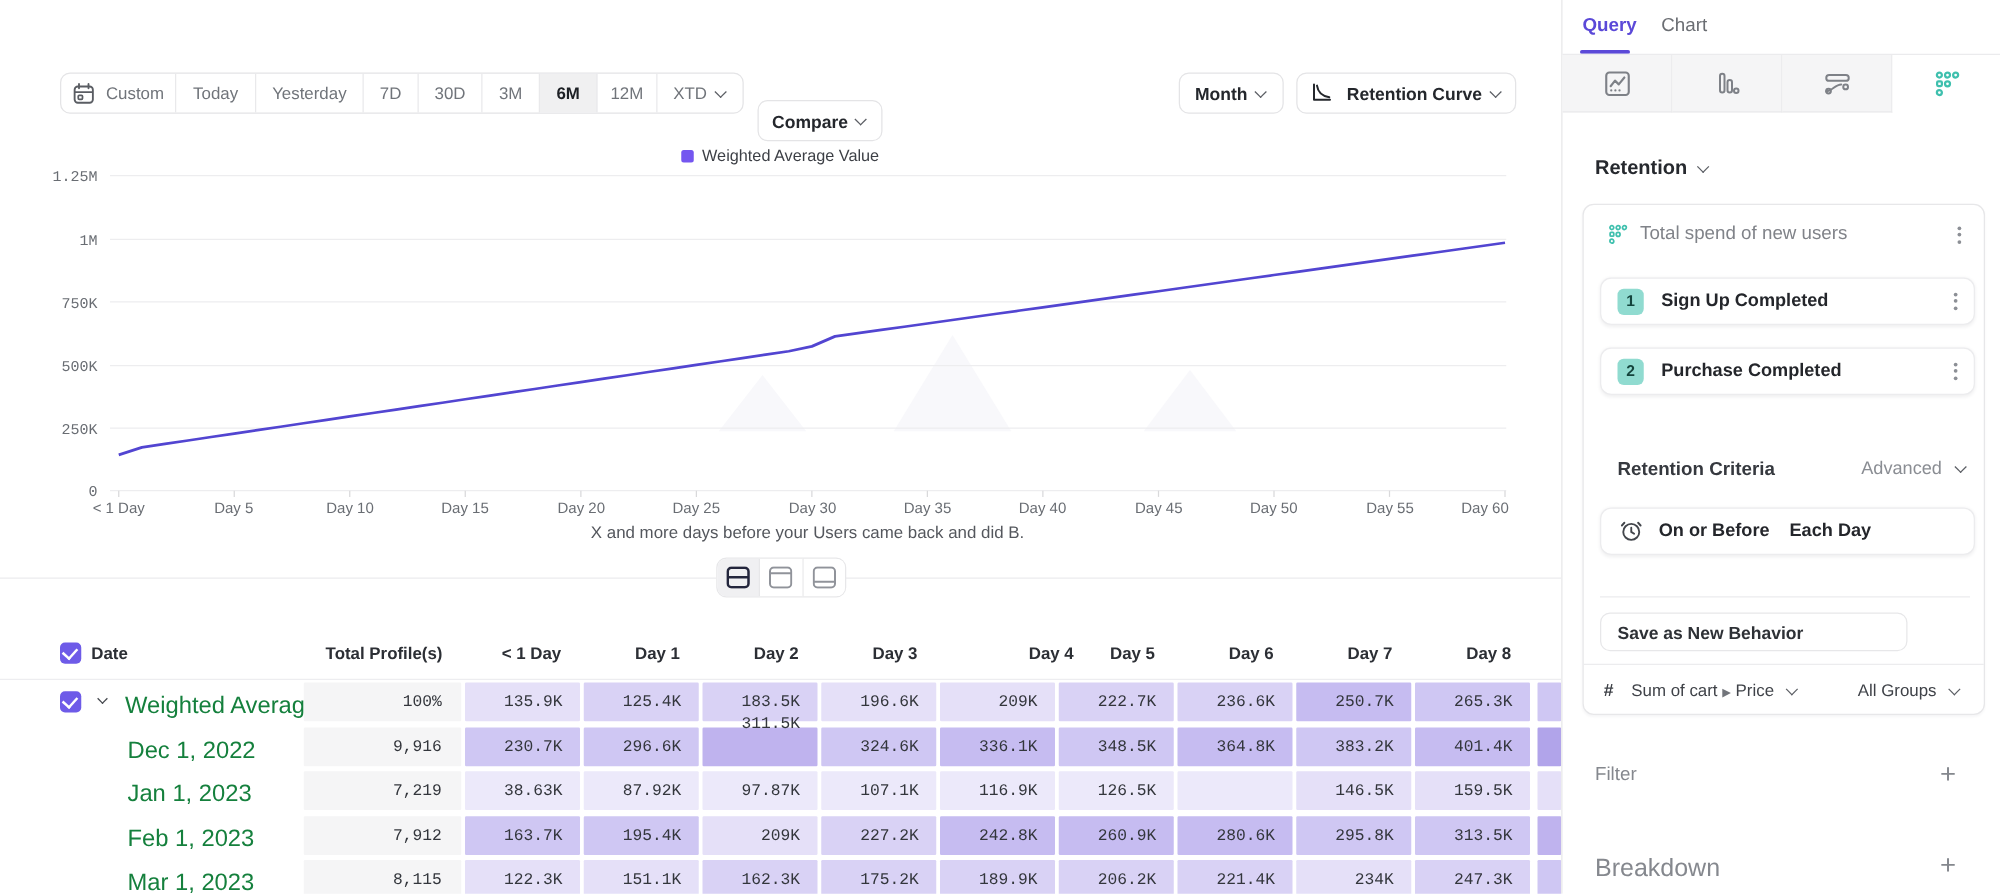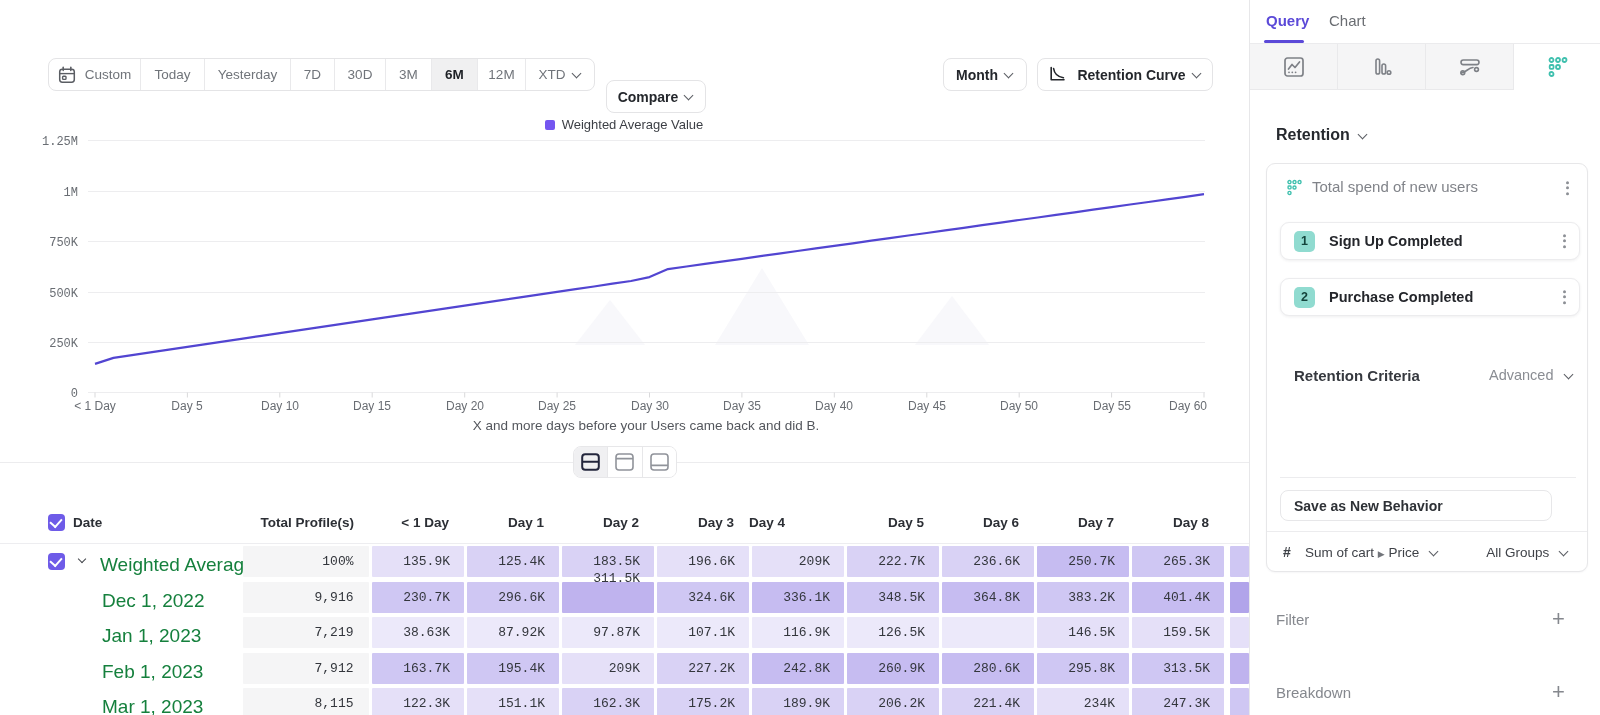--- a/index.html
+++ b/index.html
@@ -184,21 +184,21 @@
 
 <div class="abs" style="left:0; top:543px; width:1249px; height:1px; background:#ededf0;"></div>
 <div id="table">
 <div class="cb" style="left:48px; top:514px;"></div>
 <div class="hdr" style="left:73px; width:60px; text-align:left;">Date</div>
 <div class="hdr" style="left:257px; width:97px;">Total Profile(s)</div>
 <div class="hdr" style="left:386px; width:63px;">&lt; 1 Day</div>
 <div class="hdr" style="left:481px; width:63px;">Day 1</div>
 <div class="hdr" style="left:576px; width:63px;">Day 2</div>
 <div class="hdr" style="left:671px; width:63px;">Day 3</div>
-<div class="hdr" style="left:722px; width:63px;">Day 4</div>
+<div class="hdr" style="left:796px; width:63px;">Day 4</div>
 <div class="hdr" style="left:861px; width:63px;">Day 5</div>
 <div class="hdr" style="left:956px; width:63px;">Day 6</div>
 <div class="hdr" style="left:1051px; width:63px;">Day 7</div>
 <div class="hdr" style="left:1146px; width:63px;">Day 8</div>
 <div class="cb" style="left:48px; top:553.0px;"></div>
 <div class="abs" style="left:78px; top:555.0px; width:12px; height:12px;">
       <span style="position:absolute; left:1px; top:1px; width:6px; height:6px; border-right:1.5px solid #43464c; border-bottom:1.5px solid #43464c; transform:rotate(45deg);"></span>
     </div>
 <div class="trow" style="left:100px; top:554.0px;">Weighted Average ...</div>
 <div class="cell" style="left:242.5px; top:546.0px; width:126px; background:#f5f5f6;"></div>
@@ -385,33 +385,42 @@
         <div class="t">Purchase Completed</div>
       <div class="kebab">
           <i></i>
         </div>
     </div>
 
     <div class="abs" style="left:27px; top:203px; font-size:15px; font-weight:bold; color:#36393f;">Retention Criteria</div>
     <div class="abs" style="left:222px; top:203px; font-size:14.5px; color:#8a8d93;">Advanced
       <span class="chev"></span></div>
 
+    <div class="evt" style="top:242px;">
+      <svg width="20" height="20" viewBox="0 0 20 20" style="margin-left:14px;">
+        <circle cx="10" cy="10.5" r="6.4" fill="none" stroke="#43464c" stroke-width="1.5"></circle>
+        <path d="M10 7.2 v3.3 l2.3 1.5" fill="none" stroke="#43464c" stroke-width="1.5" stroke-linecap="round"></path>
+        <path d="M4.5 3.2 L2.5 5.4 M15.5 3.2 L17.5 5.4" stroke="#43464c" stroke-width="1.5" stroke-linecap="round"></path>
+      </svg>
+      <div class="t" style="margin-left:12px;">On or Before</div>
+      <div class="t" style="margin-left:16px;">Each Day</div>
+    </div>
 
     <div class="abs" style="left:13px; top:313px; width:296px; height:1px; background:#ececee;"></div>
 
-    <div class="abs" style="left:13px; top:326px; width:272px; height:31px; border:1px solid #e7e7e9; border-radius:8px;
+    <div class="abs" style="left:13px; top:326px; width:246px; height:31px; border:1px solid #e7e7e9; border-radius:8px;
       display:flex; align-items:center; padding-left:13px; font-size:14px; font-weight:bold; color:#2e3136;">Save as New Behavior</div>
 
     <div class="abs" style="left:0; top:367px; width:320px; height:1px; background:#ececee;"></div>
 
     <div class="abs" style="left:16px; top:380px; font-size:14px; font-weight:bold; color:#3f4248;">#</div>
     <div class="abs" style="left:38px; top:381px; font-size:13.5px; color:#3f4248;">Sum of cart <span style="font-size:9px; color:#72757b;">▶</span> Price
       <span class="chev"></span></div>
     <div class="abs" style="right:18px; top:381px; font-size:13.5px; color:#3f4248;">All Groups
       <span class="chev"></span></div>
   </div>
 
   <div class="abs" style="left:26px; top:611px; font-size:15px; color:#85888e;">Filter</div>
   <div class="abs" style="left:302px; top:606px; font-size:22px; color:#85888e; font-weight:300;">+</div>
 
-  <div class="abs" style="left:26px; top:684px; font-size:15px; color:#85888e;">Breakdown</div>
+  <div class="abs" style="left:26px; top:684px; font-size:20px; color:#85888e;">Breakdown</div>
   <div class="abs" style="left:302px; top:679px; font-size:22px; color:#85888e; font-weight:300;">+</div>
 </div>
 
 </body></html>

